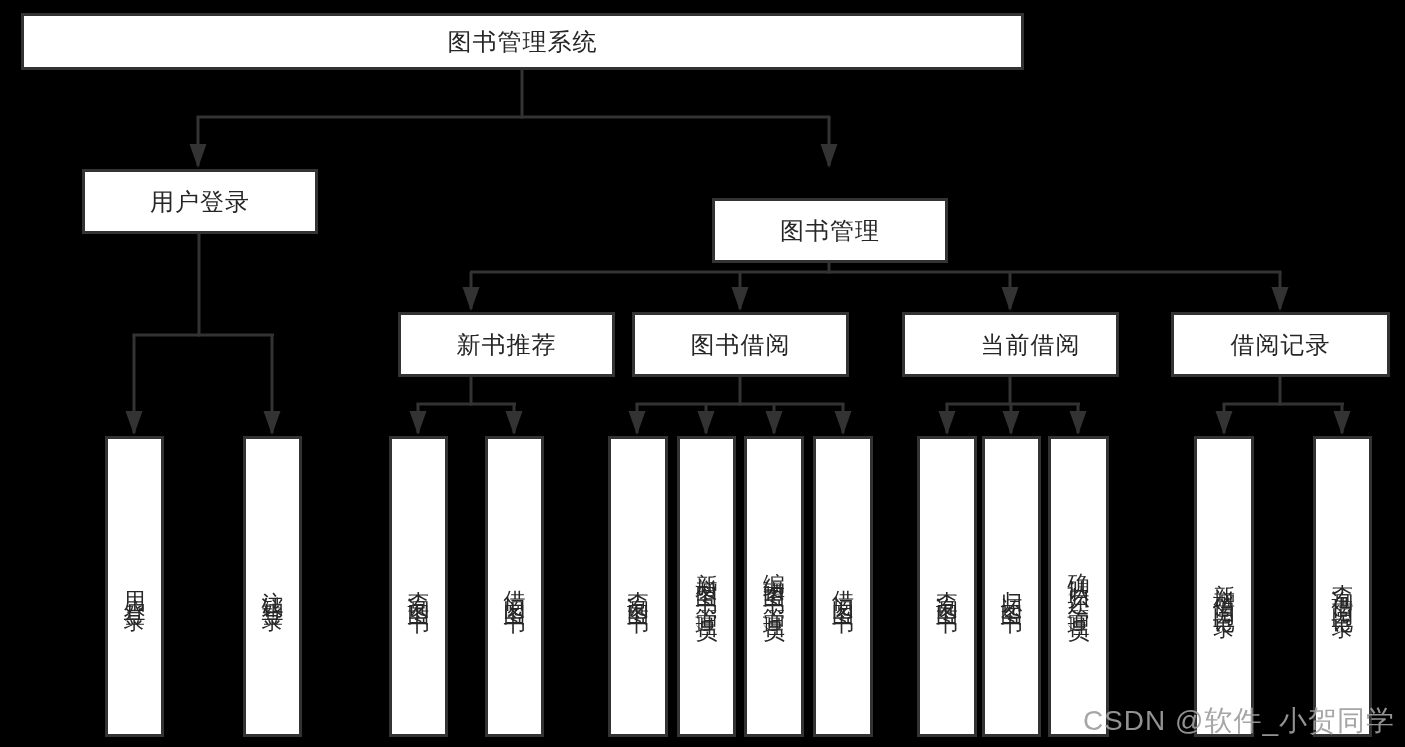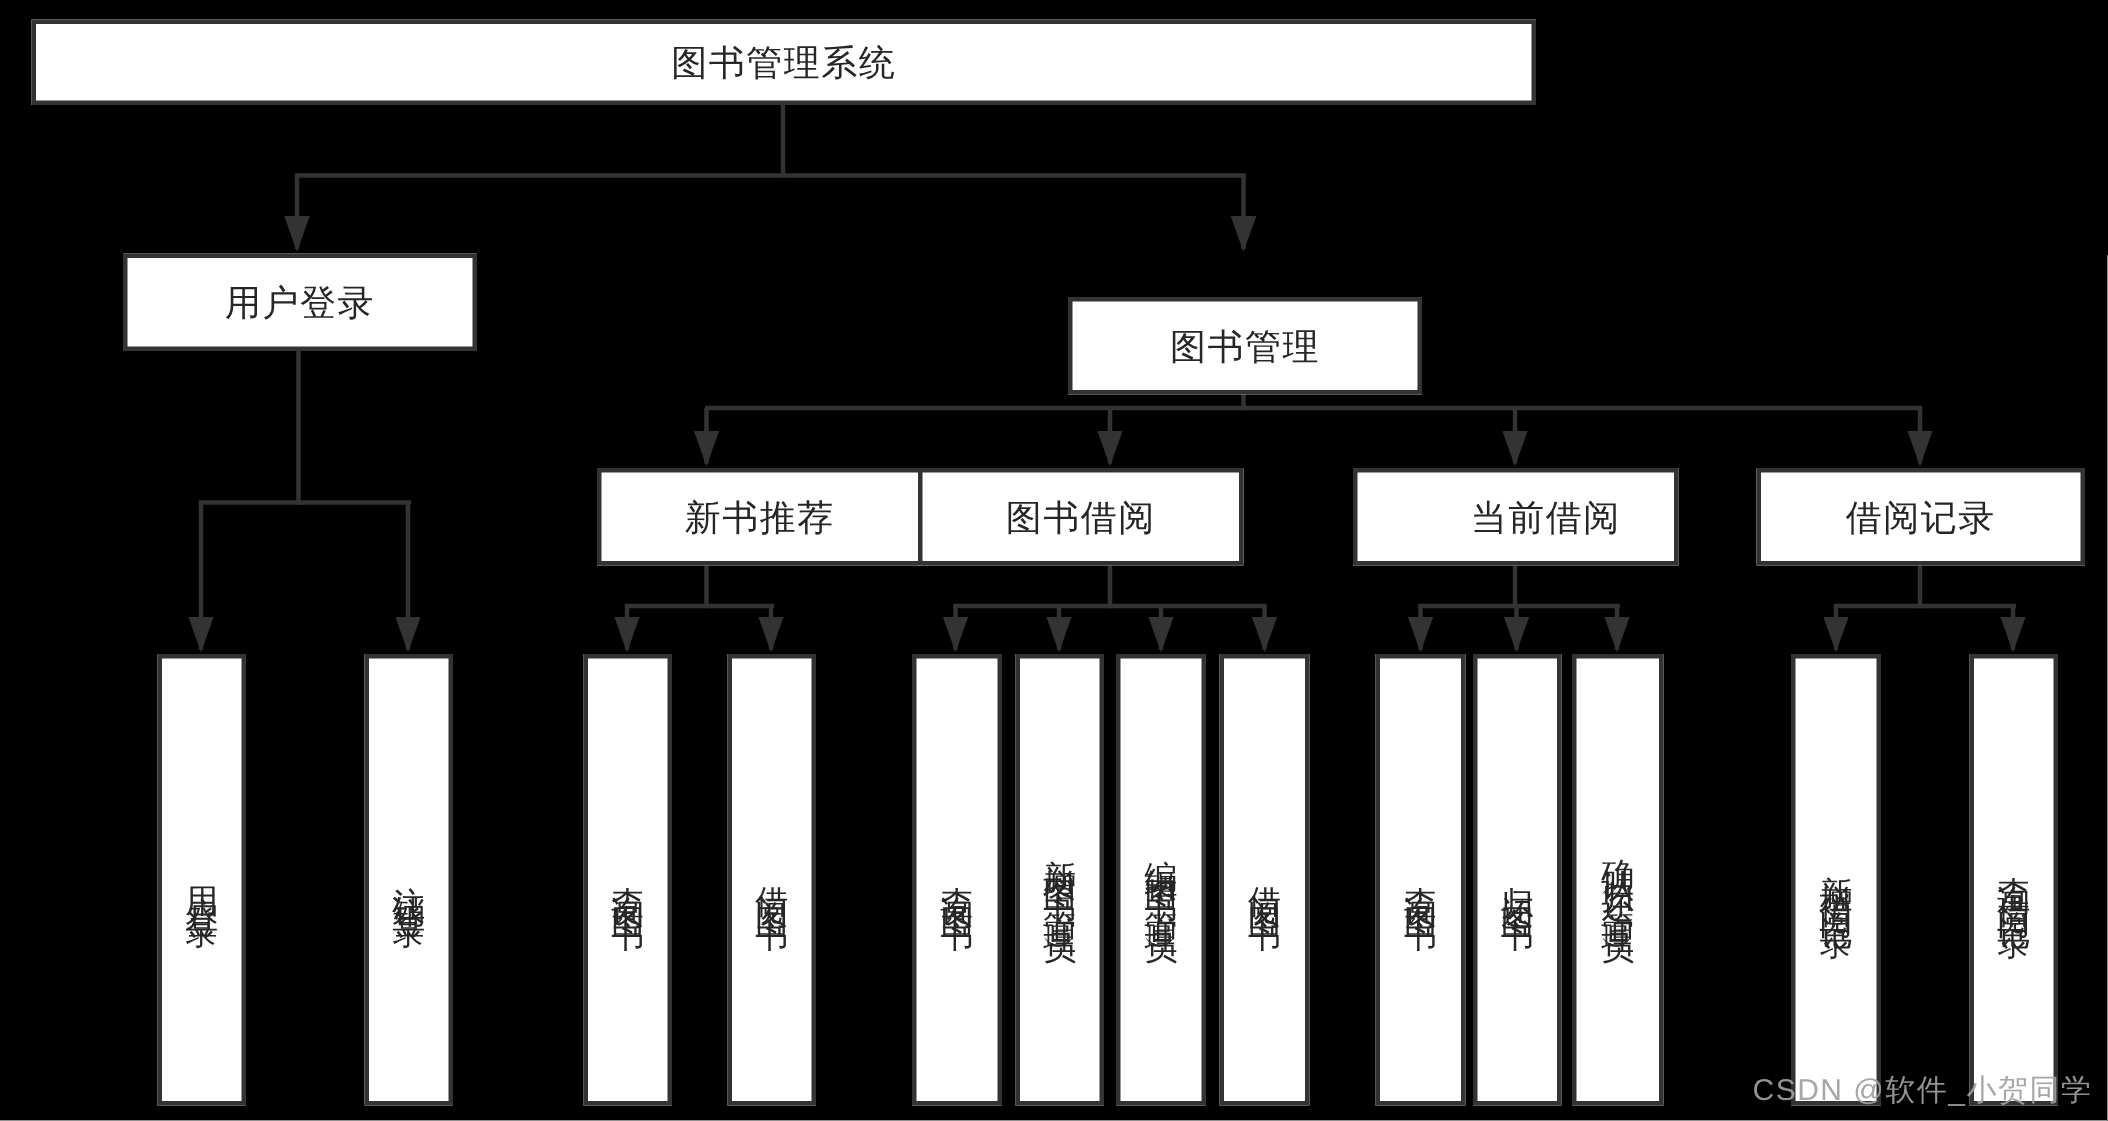--- a/index.html
+++ b/index.html
@@ -36,21 +36,21 @@
     text-orientation: mixed;
     font-size: 22px;
     letter-spacing: 7px;
     line-height: 1;
     padding: 4px 0;
   }
   .watermark {
     position: absolute;
     right: 10px;
     bottom: 7px;
-    font-size: 20px;
+    font-size: 28px;
     color: rgba(158, 158, 158, 0.92);
     letter-spacing: 1px;
     z-index: 3;
     white-space: nowrap;
   }
 </style>
 </head>
 <body>
 
 <div id="canvas">
@@ -104,21 +104,21 @@
       <path d="M1342,404 V433" marker-end="url(#ah)"></path>
     </g>
   </svg>
 
   <div class="node" style="left:21px; top:13px; width:1003px; height:57px;">图书管理系统</div>
 
   <div class="node" style="left:82px; top:169px; width:236px; height:65px;">用户登录</div>
   <div class="node" style="left:712px; top:169px; width:236px; height:65px;margin-top:29px;">图书管理</div>
 
   <div class="node" style="left:363px; top:312px; width:217px; height:65px;margin-left:35px;">新书推荐</div>
-  <div class="node" style="left:612px; top:312px; width:217px; height:65px;">图书借阅</div>
+  <div class="node" style="left:632px; top:312px; width:217px; height:65px;">图书借阅</div>
   <div class="node" style="left:902px; top:312px; width:217px; height:65px;padding-left:40px;">当前借阅</div>
   <div class="node" style="left:1171px; top:312px; width:219px; height:65px;">借阅记录</div>
 
   <div class="node leaf" style="left:105px; top:436px; width:59px; height:301px;">用户登录</div>
   <div class="node leaf" style="left:243px; top:436px; width:59px; height:301px;">注销登录</div>
 
   <div class="node leaf" style="left:389px; top:436px; width:59px; height:301px;">查询图书</div>
   <div class="node leaf" style="left:485px; top:436px; width:59px; height:301px;">借阅图书</div>
 
   <div class="node leaf" style="left:608px; top:436px; width:60px; height:301px;">查询图书</div>

